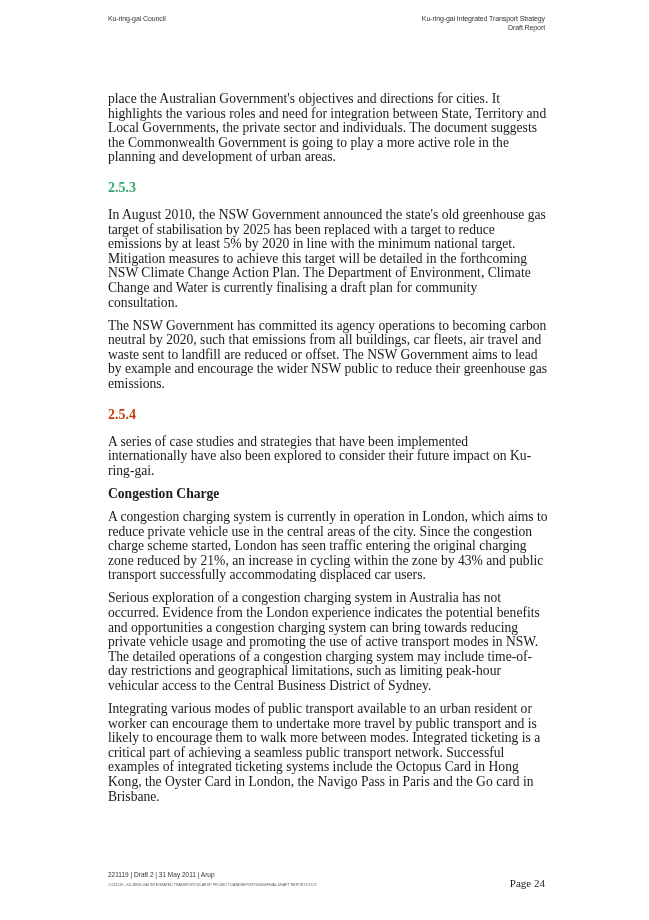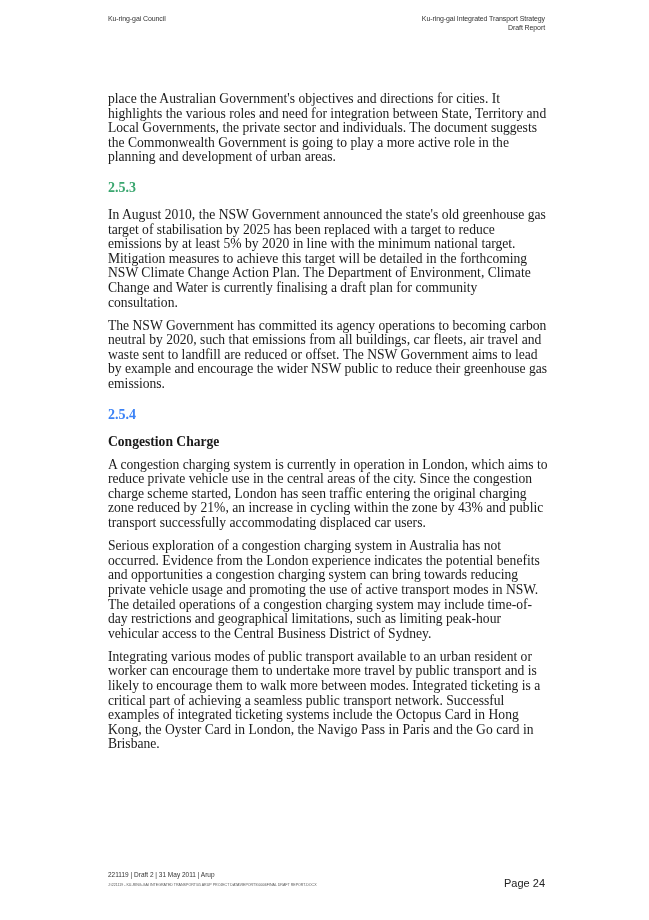--- a/index.html
+++ b/index.html
@@ -79,21 +79,21 @@
       position: absolute;
       left: 108px; top: 883px;
       font-family: "Liberation Sans", sans-serif;
       font-size: 3.6px;
       color: #555;
       white-space: nowrap;
     }
     .ftr-page {
       position: absolute;
       right: 104px; top: 877px;
-      font-family: Liberation Sans, sans-serif;
+      font-family: Liberation Serif, serif;
       font-size: 11px;
       color: #222;
       text-align: center;
     }
   </style>
 </head>
 <body>
 
 <div class="page">
 
@@ -106,23 +106,24 @@
   <div class="content">
 
     <p>place the Australian Government's objectives and directions for cities. It highlights the various roles and need for integration between State, Territory and Local Governments, the private sector and individuals. The document suggests the Commonwealth Government is going to play a more active role in the planning and development of urban areas.</p>
 
     <div class="h3" style="color: rgb(58, 166, 111);">
       <span class="num">2.5.3</span>
     </div>
     <p>In August 2010, the NSW Government announced the state's old greenhouse gas target of stabilisation by 2025 has been replaced with a target to reduce emissions by at least 5% by 2020 in line with the minimum national target. Mitigation measures to achieve this target will be detailed in the forthcoming NSW Climate Change Action Plan. The Department of Environment, Climate Change and Water is currently finalising a draft plan for community consultation.</p>
     <p>The NSW Government has committed its agency operations to becoming carbon neutral by 2020, such that emissions from all buildings, car fleets, air travel and waste sent to landfill are reduced or offset. The NSW Government aims to lead by example and encourage the wider NSW public to reduce their greenhouse gas emissions.</p>
 
-    <div class="h3" style="color: #3b82f6;">
+    <div class="h3" style="color: #c2410c;">
       <span class="num">2.5.4</span>
     </div>
+    <p>A series of case studies and strategies that have been implemented internationally have also been explored to consider their future impact on Ku-ring-gai.</p>
 
     <p class="subhead">Congestion Charge</p>
     <p>A congestion charging system is currently in operation in London, which aims to reduce private vehicle use in the central areas of the city. Since the congestion charge scheme started, London has seen traffic entering the original charging zone reduced by 21%, an increase in cycling within the zone by 43% and public transport successfully accommodating displaced car users.</p>
     <p>Serious exploration of a congestion charging system in Australia has not occurred. Evidence from the London experience indicates the potential benefits and opportunities a congestion charging system can bring towards reducing private vehicle usage and promoting the use of active transport modes in NSW. The detailed operations of a congestion charging system may include time-of-day restrictions and geographical limitations, such as limiting peak-hour vehicular access to the Central Business District of Sydney.</p>
 
     <p>Integrating various modes of public transport available to an urban resident or worker can encourage them to undertake more travel by public transport and is likely to encourage them to walk more between modes. Integrated ticketing is a critical part of achieving a seamless public transport network. Successful examples of integrated ticketing systems include the Octopus Card in Hong Kong, the Oyster Card in London, the Navigo Pass in Paris and the Go card in Brisbane.</p>
 
   </div>
 
   <div class="ftr-line1">221119 | Draft 2 | 31 May 2011 | Arup</div>

